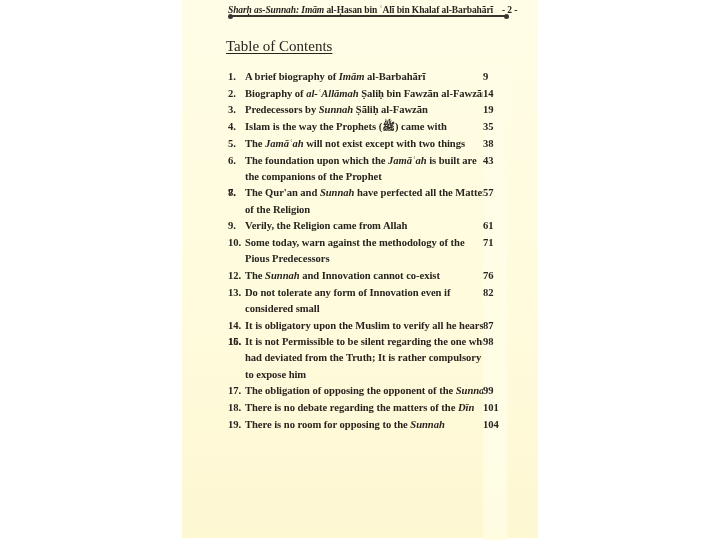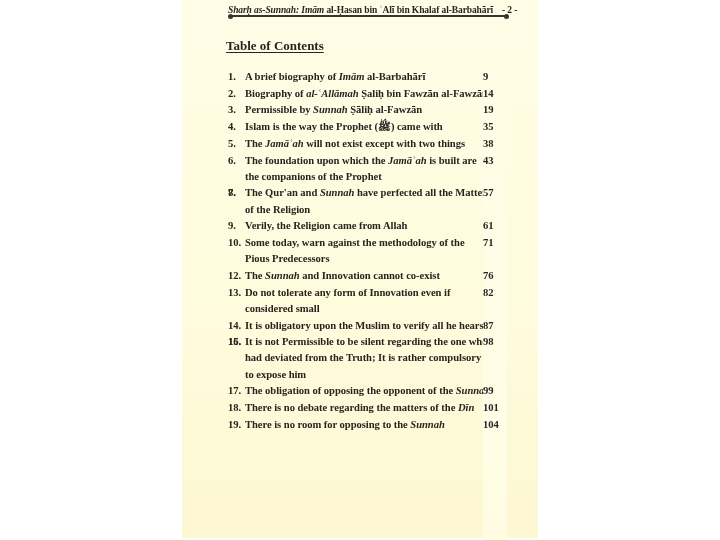--- a/index.html
+++ b/index.html
@@ -50,22 +50,22 @@
       background: #3a3430;
       top: 13.5px;
     }
     .rule-dot.left { left: 46px; }
     .rule-dot.right { left: 322px; }
 
     .toc-title {
       position: absolute;
       left: 44px;
       top: 38px;
-      font-size: 13px;
-      font-weight: bold;
+      font-size: 15px;
+      font-weight: normal;
       text-decoration: underline;
       text-underline-offset: 2px;
       white-space: nowrap;
     }
 
     .toc {
       position: absolute;
       left: 46px;
       top: 69px;
       width: 284px;
@@ -120,26 +120,26 @@
         <span class="text"><span>A brief biography of </span><i>Imām</i><span> al-Barbahārī</span></span>
         <span class="page">9</span>
       </div>
       <div class="entry">
         <span class="num">2.</span>
         <span class="text"><span>Biography of </span><i>al-ʿAllāmah</i><span> Ṣaliḥ bin Fawzān al-Fawzān</span></span>
         <span class="page">14</span>
       </div>
       <div class="entry">
         <span class="num">3.</span>
-        <span class="text"><span>Permissible by </span><i>Sunnah</i><span> Ṣāliḥ al-Fawzān</span></span>
+        <span class="text"><span>Predecessors by </span><i>Sunnah</i><span> Ṣāliḥ al-Fawzān</span></span>
         <span class="page">19</span>
       </div>
       <div class="entry">
         <span class="num">4.</span>
-        <span class="text"><span>Islam is the way the Prophet (ﷺ) came with</span></span>
+        <span class="text"><span>Islam is the way the Prophets (ﷺ) came with</span></span>
         <span class="page">35</span>
       </div>
       <div class="entry">
         <span class="num">5.</span>
         <span class="text"><span>The </span><i>Jamāʿah</i><span> will not exist except with two things</span></span>
         <span class="page">38</span>
       </div>
       <div class="entry">
         <span class="num">6.</span>
         <span class="text"><span>The foundation upon which the </span><i>Jamāʿah</i><span> is built are the companions of the Prophet</span></span>

